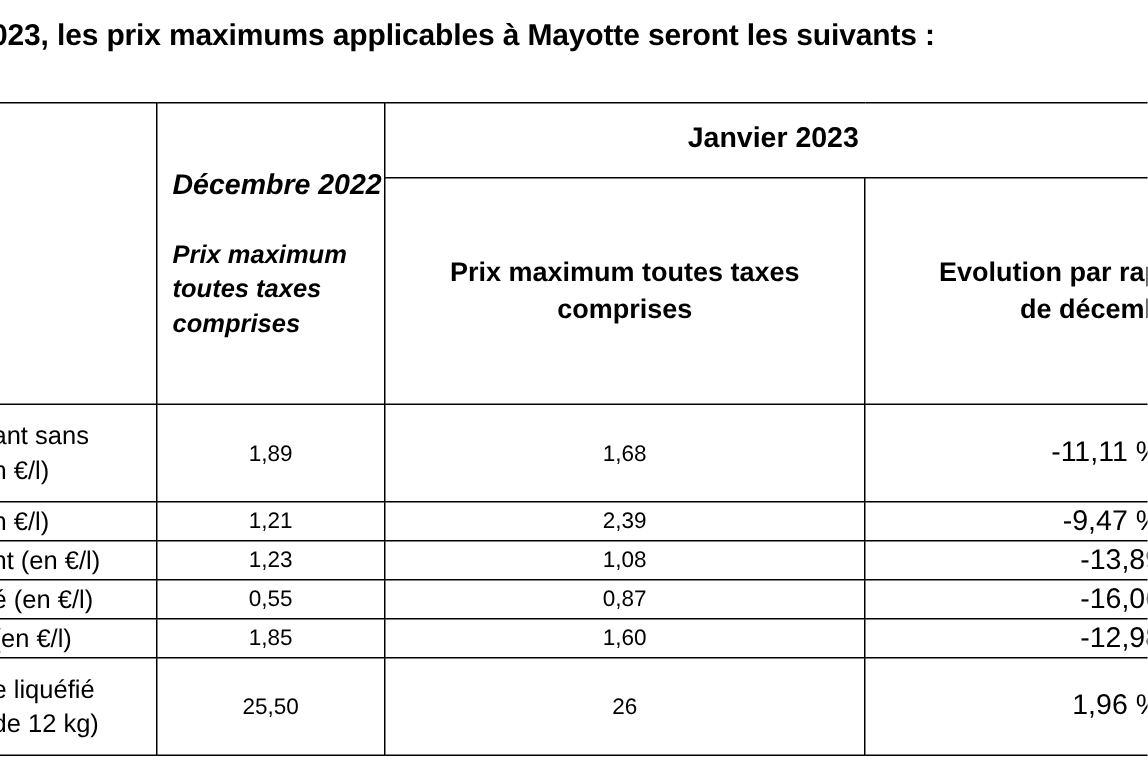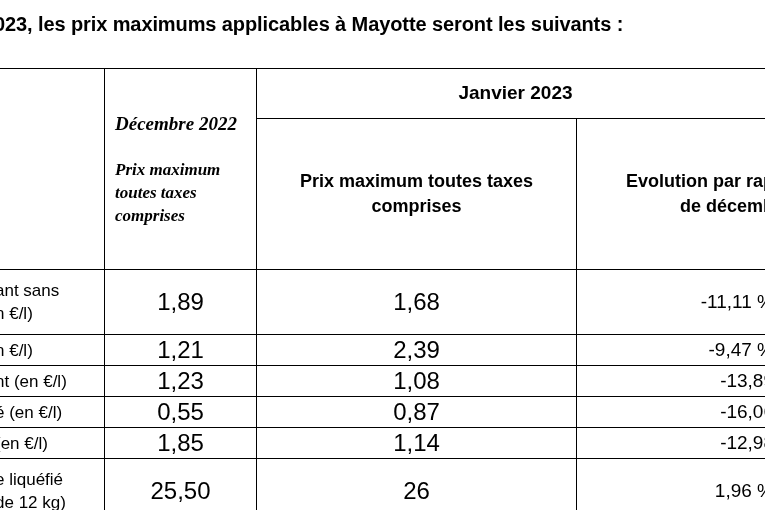--- a/index.html
+++ b/index.html
@@ -66,21 +66,20 @@
   
   .hd-blank {
     height: 200px;
   }
 
   .hd-dec {
     text-align: center;
     padding: 8px 10px 10px 10px;
     font-style: italic;
     line-height: 24px;
-    font-family: Liberation Serif, serif;
   }
   .hd-dec .dec-title {
     font-size: 19px;
     font-style: italic;
     display: block;
     margin-bottom: 22px;
     text-align: left;
     padding-left: 10px;
   }
   .hd-dec .dec-sub {
@@ -120,21 +119,21 @@
     font-size: 17px;
     text-align: left;
     padding: 2px 0 2px 0;
     line-height: 23px;
     white-space: nowrap;
   }
   .row-label .l2 { display: block; }
 
   .cell-num {
     text-align: center;
-    font-size: 24px;
+    font-size: 15px;
     padding: 4px 0;
   }
   .cell-evo {
     text-align: right;
     font-size: 19px;
     padding: 4px 0;
     white-space: nowrap;
   }
 
   .r-tall .row-label,
@@ -214,21 +213,21 @@
           <td class="cell-num">0,55</td>
           <td class="cell-num">0,87</td>
           <td class="cell-evo">-16,06</td>
         </tr>
 
         <tr class="r-short">
           <td class="row-label">
             <span class="l2">(en €/l)</span>
           </td>
           <td class="cell-num">1,85</td>
-          <td class="cell-num">1,14</td>
+          <td class="cell-num">1,60</td>
           <td class="cell-evo">-12,98</td>
         </tr>
 
         <tr class="r-tall">
           <td class="row-label">
             <span class="l2">e liquéfié</span>
             <span class="l2"> de 12 kg)</span>
           </td>
           <td class="cell-num">25,50</td>
           <td class="cell-num">26</td>

